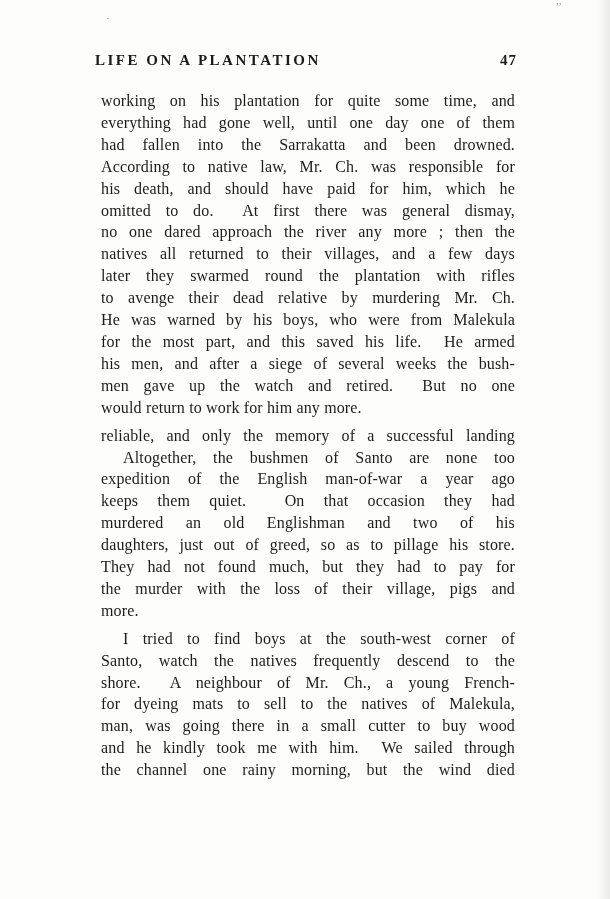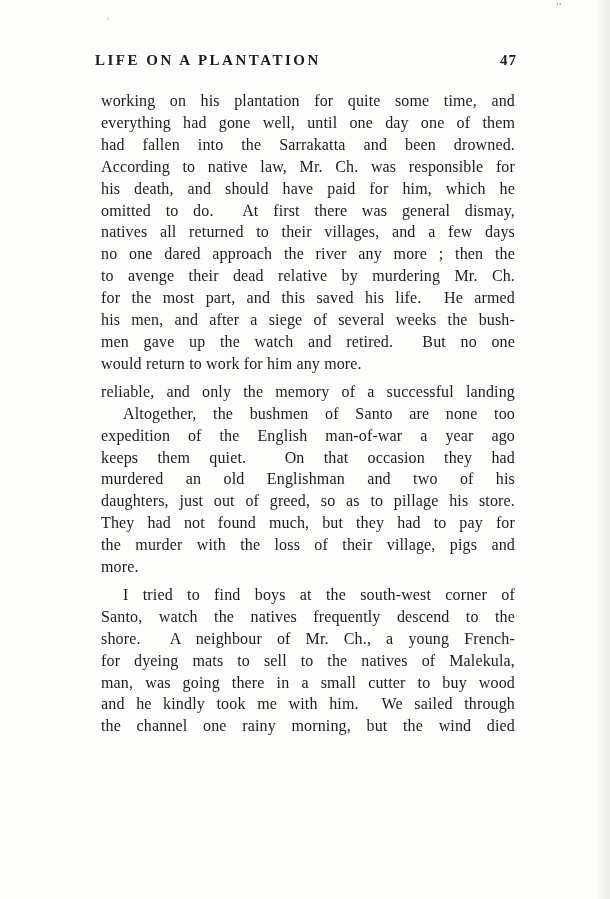--- a/index.html
+++ b/index.html
@@ -107,23 +107,25 @@
   </div>
 
   <div class="page-body">
       <div class="paragraph">
         <div class="line">working on his plantation for quite some time, and</div>
         <div class="line">everything had gone well, until one day one of them</div>
         <div class="line">had fallen into the Sarrakatta and been drowned.</div>
         <div class="line">According to native law, Mr. Ch. was responsible for</div>
         <div class="line">his death, and should have paid for him, which he</div>
         <div class="line">omitted to do.  At first there was general dismay,</div>
+        <div class="line">no one dared approach the river any more ; then the</div>
         <div class="line">natives all returned to their villages, and a few days</div>
-        <div class="line">no one dared approach the river any more ; then the</div>
+        <div class="line">later they swarmed round the plantation with rifles</div>
         <div class="line">to avenge their dead relative by murdering Mr. Ch.</div>
+        <div class="line">He was warned by his boys, who were from Malekula</div>
         <div class="line">for the most part, and this saved his life.  He armed</div>
         <div class="line">his men, and after a siege of several weeks the bush-</div>
         <div class="line">men gave up the watch and retired.  But no one</div>
         <div class="line last">would return to work for him any more.</div>
       </div>
       <div class="paragraph">
         <div class="line">reliable, and only the memory of a successful landing</div>
         <div class="line indent">Altogether, the bushmen of Santo are none too</div>
         <div class="line">expedition of the English man-of-war a year ago</div>
         <div class="line">keeps them quiet.  On that occasion they had</div>

